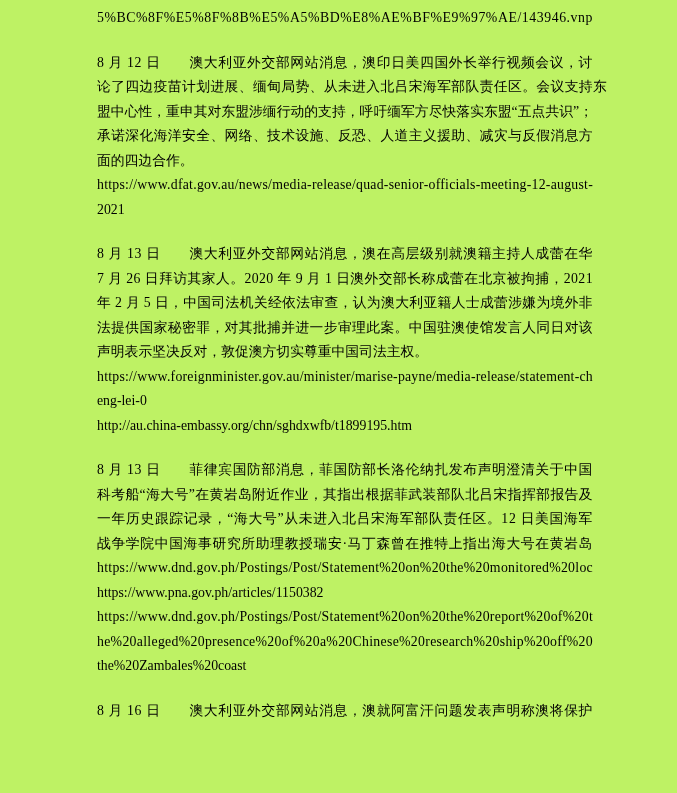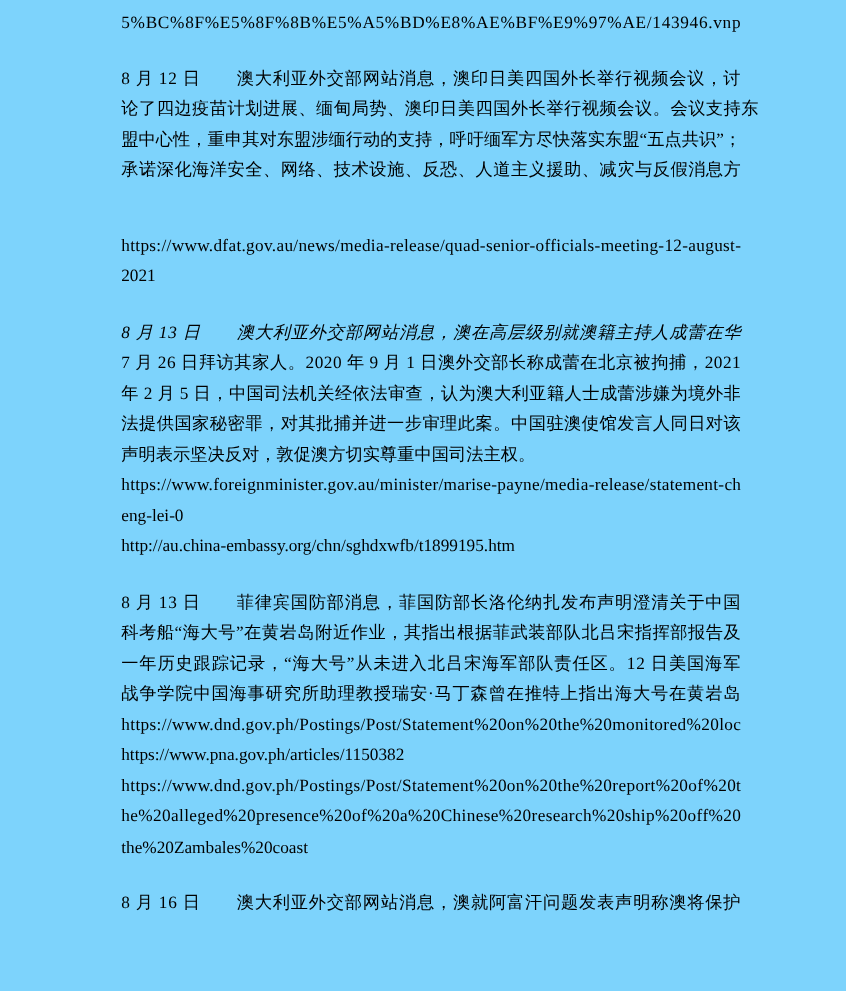--- a/index.html
+++ b/index.html
@@ -26,35 +26,36 @@
   .paragraph + .paragraph { margin-top: 20px; }
   .line {
     display: block;
     white-space: pre;
     overflow: visible;
   }
 </style>
 </head>
 <body>
 
-<div class="page" style="background: #7dd3fc;">
+<div class="page" style="background: #bef264;">
   <div class="content" style="color: rgb(0, 0, 0);">
       <div class="paragraph">
         <div class="line" style="letter-spacing: 0.563px;"><span>5%BC%8F%E5%8F%8B%E5%A5%BD%E8%AE%BF%E9%97%AE/143946.vnp</span></div>
       </div>
       <div class="paragraph">
         <div class="line" style="letter-spacing: 0.617px;"><span>8 月 12 日　　澳大利亚外交部网站消息，澳印日美四国外长举行视频会议，讨</span></div>
-        <div class="line" style="letter-spacing: 0.375px;"><span>论了四边疫苗计划进展、缅甸局势、澳印日美四国外长举行视频会议。会议支持东</span></div>
+        <div class="line" style="letter-spacing: 0.375px;"><span>论了四边疫苗计划进展、缅甸局势、从未进入北吕宋海军部队责任区。会议支持东</span></div>
         <div class="line" style="letter-spacing: 0.023px;"><span>盟中心性，重申其对东盟涉缅行动的支持，呼吁缅军方尽快落实东盟“五点共识”；</span></div>
         <div class="line" style="letter-spacing: 0.375px;"><span>承诺深化海洋安全、网络、技术设施、反恐、人道主义援助、减灾与反假消息方</span></div>
-        <div class="line" style="letter-spacing: 0.248px; margin-top: 36px;"><span>https://www.dfat.gov.au/news/media-release/quad-senior-officials-meeting-12-august-</span></div>
+        <div class="line"><span>面的四边合作。</span></div>
+        <div class="line" style="letter-spacing: 0.248px;"><span>https://www.dfat.gov.au/news/media-release/quad-senior-officials-meeting-12-august-</span></div>
         <div class="line"><span>2021</span></div>
       </div>
       <div class="paragraph">
-        <div class="line" style="letter-spacing: 0.617px; font-style: italic;"><span>8 月 13 日　　澳大利亚外交部网站消息，澳在高层级别就澳籍主持人成蕾在华</span></div>
+        <div class="line" style="letter-spacing: 0.617px;"><span>8 月 13 日　　澳大利亚外交部网站消息，澳在高层级别就澳籍主持人成蕾在华</span></div>
         <div class="line" style="letter-spacing: 0.426px; text-align: right;"><span>7 月 26 日拜访其家人。2020 年 9 月 1 日澳外交部长称成蕾在北京被拘捕，2021</span></div>
         <div class="line" style="letter-spacing: 0.336px;"><span>年 2 月 5 日，中国司法机关经依法审查，认为澳大利亚籍人士成蕾涉嫌为境外非</span></div>
         <div class="line" style="letter-spacing: 0.375px;"><span>法提供国家秘密罪，对其批捕并进一步审理此案。中国驻澳使馆发言人同日对该</span></div>
         <div class="line"><span>声明表示坚决反对，敦促澳方切实尊重中国司法主权。</span></div>
         <div class="line" style="letter-spacing: 0.232px;"><span>https://www.foreignminister.gov.au/minister/marise-payne/media-release/statement-ch</span></div>
         <div class="line"><span>eng-lei-0</span></div>
         <div class="line"><span>http://au.china-embassy.org/chn/sghdxwfb/t1899195.htm</span></div>
       </div>
       <div class="paragraph">
         <div class="line" style="letter-spacing: 0.617px;"><span>8 月 13 日　　菲律宾国防部消息，菲国防部长洛伦纳扎发布声明澄清关于中国</span></div>

